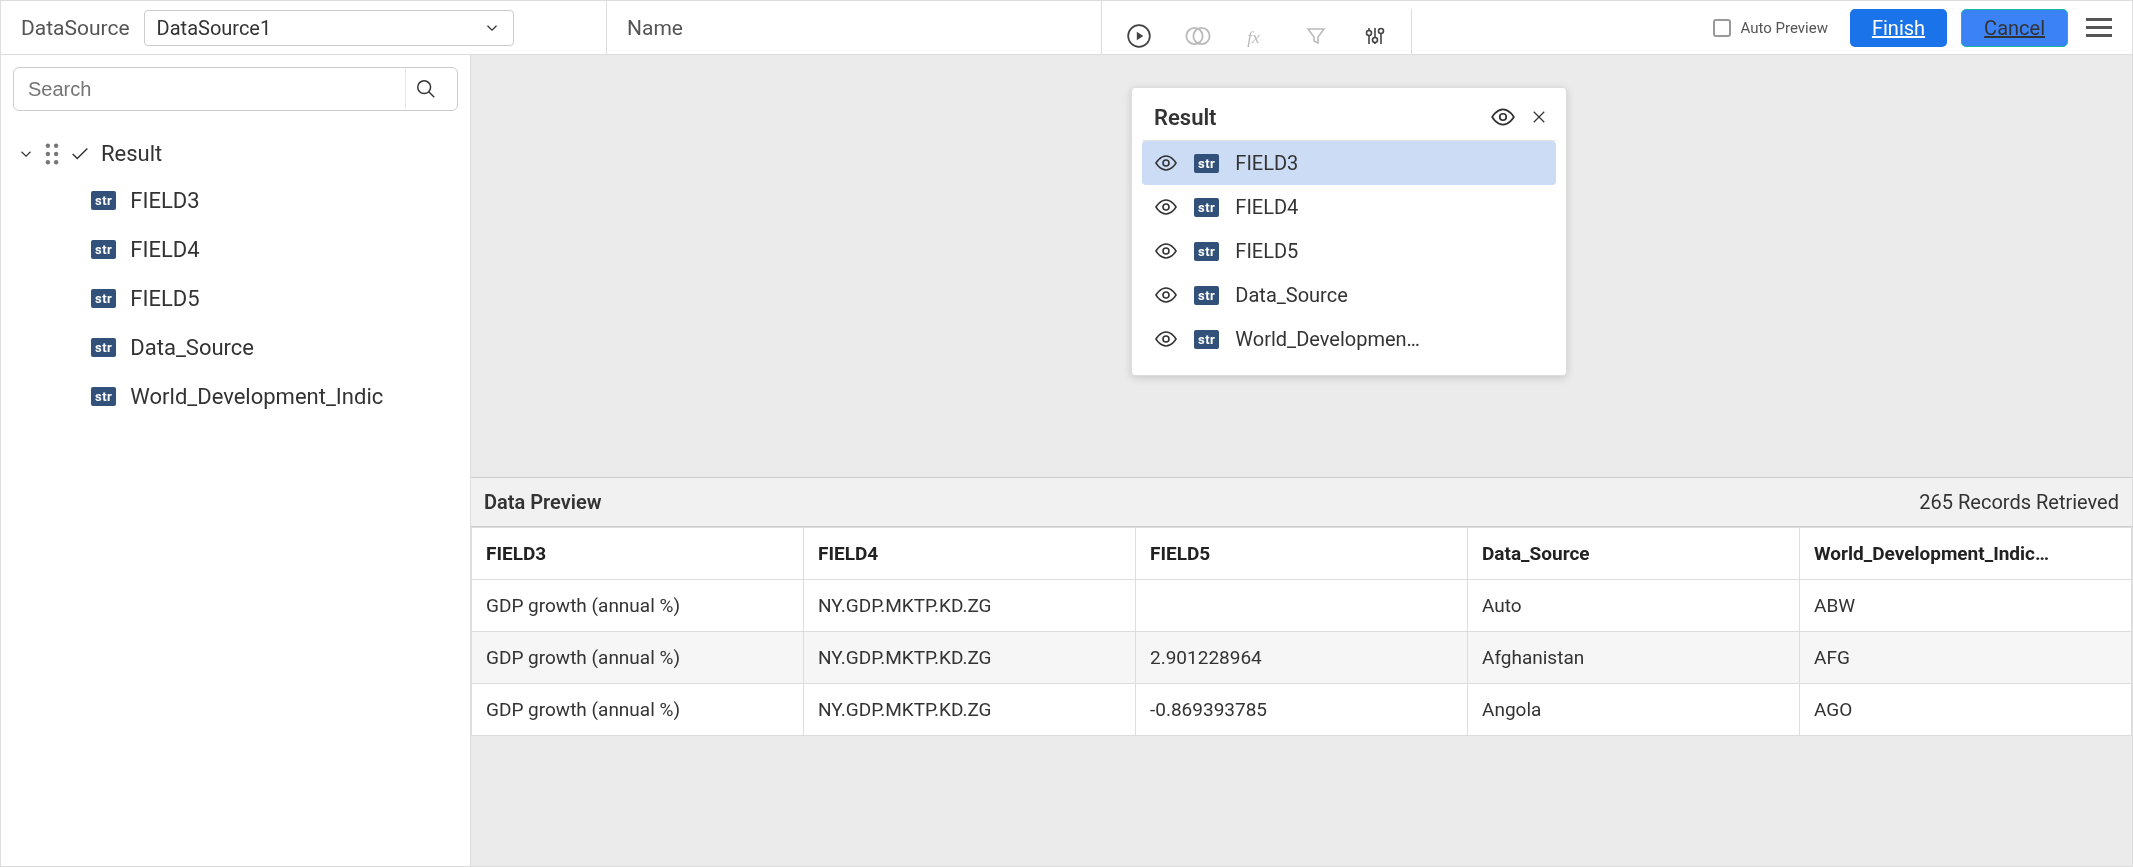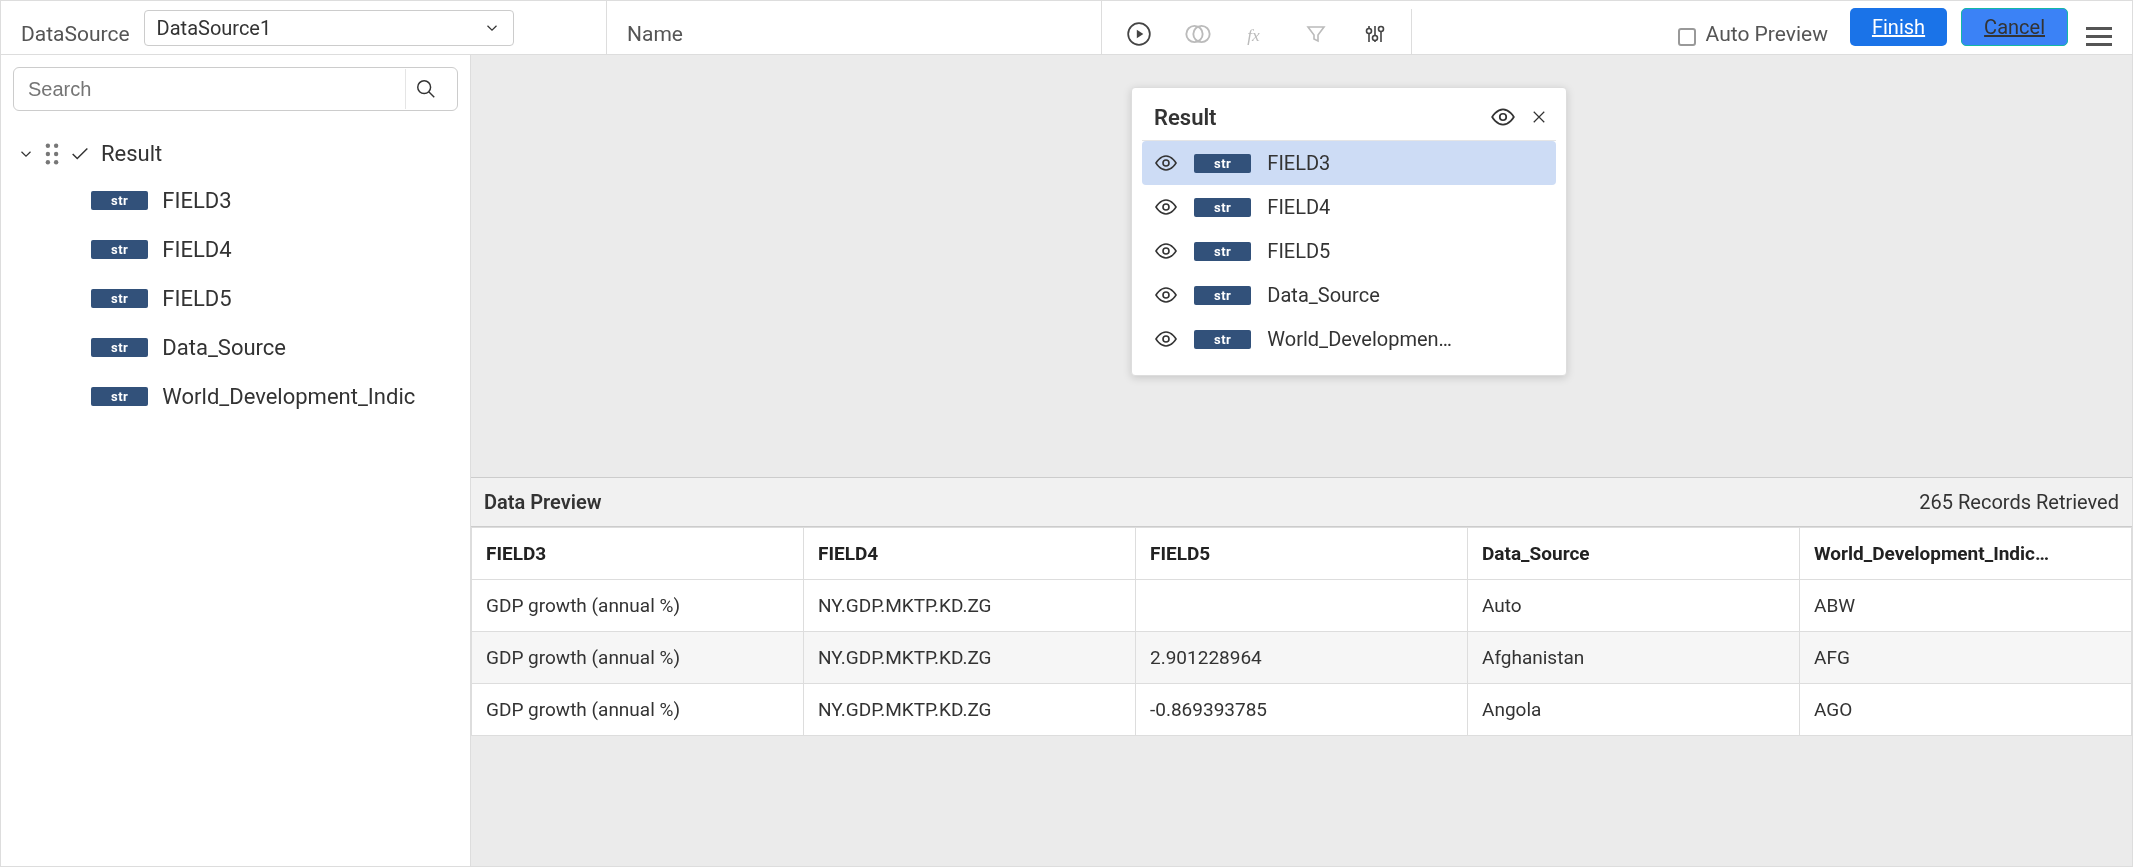--- a/index.html
+++ b/index.html
@@ -1,49 +1,49 @@
 <!DOCTYPE html>
 <html><head>
 <meta charset="utf-8">
 <style>
   * { box-sizing: border-box; }
   html, body { margin:0; padding:0; font-family: -apple-system, BlinkMacSystemFont, "Segoe UI", Roboto, Arial, sans-serif; font-size:18px; color:#333; background:#fff; }
   .app { width:2133px; height:867px; position:relative; border:1px solid #ddd; overflow:hidden; }
 
   
   .topbar { height:54px; display:flex; align-items:center; border-bottom:1px solid #ddd; background:#fff; }
-  .tb-sec { display:flex; align-items:flex-end; height:100%; padding:8px 20px; border-right:1px solid #ddd; }
+  .tb-sec { display:flex; align-items:center; height:100%; padding:8px 20px; border-right:1px solid #ddd; }
   .tb-sec:last-of-type { border-right:none; }
   .tb-label { color:#555; margin-right:14px; font-size:21px; }
   .dropdown { display:flex; align-items:center; justify-content:space-between; border:1px solid #ccc; border-radius:4px; height:36px; padding:0 12px; font-size:20px; color:#333; background:#fff; }
   .textinput { border:1px solid #ccc; border-radius:4px; height:36px; padding:0 12px; font-size:20px; color:#333; background:#fff; width:340px; }
   .icon-btn { width:40px; height:40px; display:flex; align-items:center; justify-content:center; color:#444; cursor:pointer; }
   .icon-btn.disabled { color:#bbb; cursor:default; }
   .flex-spacer { flex:1; }
   .checkbox { width:18px; height:18px; border:2px solid #999; border-radius:3px; margin-right:10px; background:#fff; }
-  .auto-preview { font-size:21px; color:#555; margin-right:22px; }
+  .auto-preview { font-size:15px; color:#555; margin-right:22px; }
   .btn { height:38px; border-radius:5px; padding:0 22px; font-size:20px; display:flex; align-items:center; cursor:pointer;text-decoration:underline; }
   .btn.primary { background:#1a73e8; color:#fff; }
   .btn.secondary { background:#3b82f6; color:#333; border:1px solid #14b8a6; margin-left:14px; }
   .hamburger { margin-left:18px; display:flex; flex-direction:column; gap:5px; cursor:pointer; }
   .hamburger div { width:26px; height:3px; background:#555; }
 
   
   .body { display:flex; height:calc(100% - 54px); }
   .sidebar { width:470px; border-right:1px solid #ddd; background:#fff; display:flex; flex-direction:column; }
   .search-wrap { padding:12px; }
   .search { display:flex; align-items:center; border:1px solid #ccc; border-radius:6px; height:44px; background:#fff; padding:0 12px; }
   .search input { border:none; outline:none; flex:1; font-size:20px; color:#666; background:transparent; }
   .search-icon-box { width:40px; height:40px; display:flex; align-items:center; justify-content:center; border-left:1px solid #e5e5e5; margin-left:8px; }
 
   .tree { padding:8px 0; white-space:nowrap; overflow:hidden; }
   .tree-root { display:flex; align-items:center; gap:10px; padding:10px 16px; font-size:22px; color:#333; cursor:pointer; }
   .tree-children { padding-left:90px; }
   .tree-item { display:flex; align-items:center; gap:14px; padding:12px 0; font-size:22px; color:#333; cursor:pointer; }
-  .str-badge { background:#32517a; color:#fff; font-size:13px; font-weight:bold; padding:2px 20px; border-radius:2px; letter-spacing:0.5px; }
+  .str-badge { background:#32517a; color:#fff; font-size:13px; font-weight:bold; padding:2px 4px; border-radius:2px; letter-spacing:0.5px; }
 
   
   .main { flex:1; display:flex; flex-direction:column; background:#ebebeb; position:relative; }
   .canvas { flex:0 0 422px; position:relative; }
 
   
   .popover { position:absolute; left:660px; top:32px; width:436px; background:#fff; border:1px solid #ddd; border-radius:4px; box-shadow:0 2px 8px rgba(0,0,0,0.15); padding:10px 10px 14px 10px; }
   .pop-header { display:flex; align-items:center; padding:6px 8px 10px 12px; border-bottom:1px solid #e5e5e5; font-size:22px; font-weight:600; color:#333; }
   .pop-header .pop-actions { margin-left:auto; display:flex; align-items:center; gap:14px; }
   .pop-item { display:flex; align-items:center; gap:16px; padding:10px 12px; font-size:20px; color:#333; border-radius:4px; cursor:pointer; }

